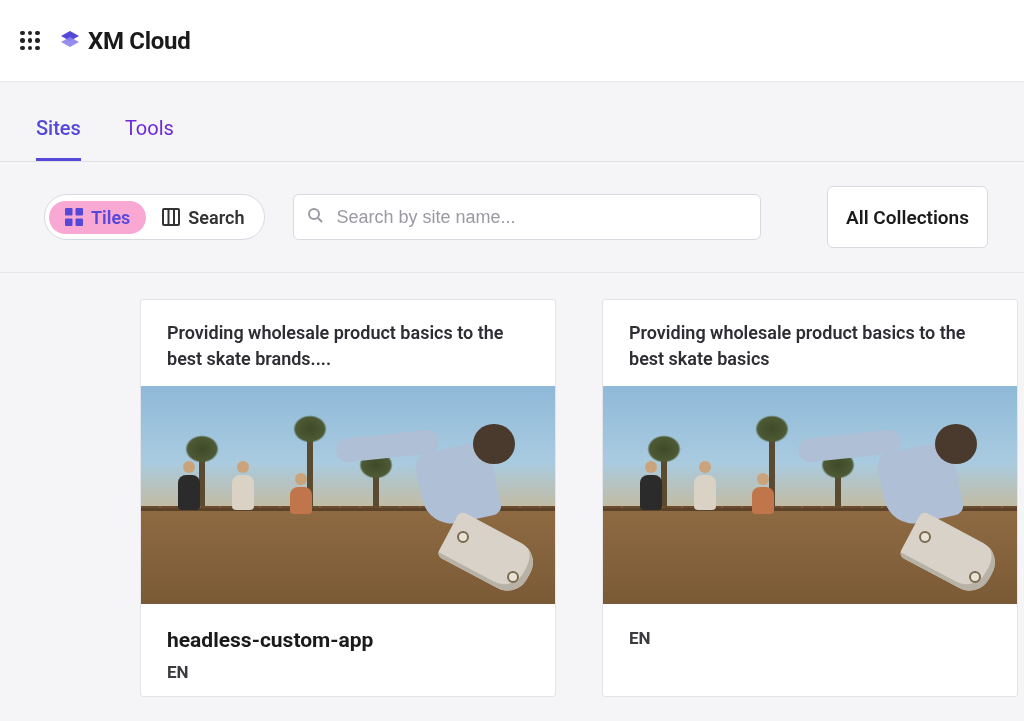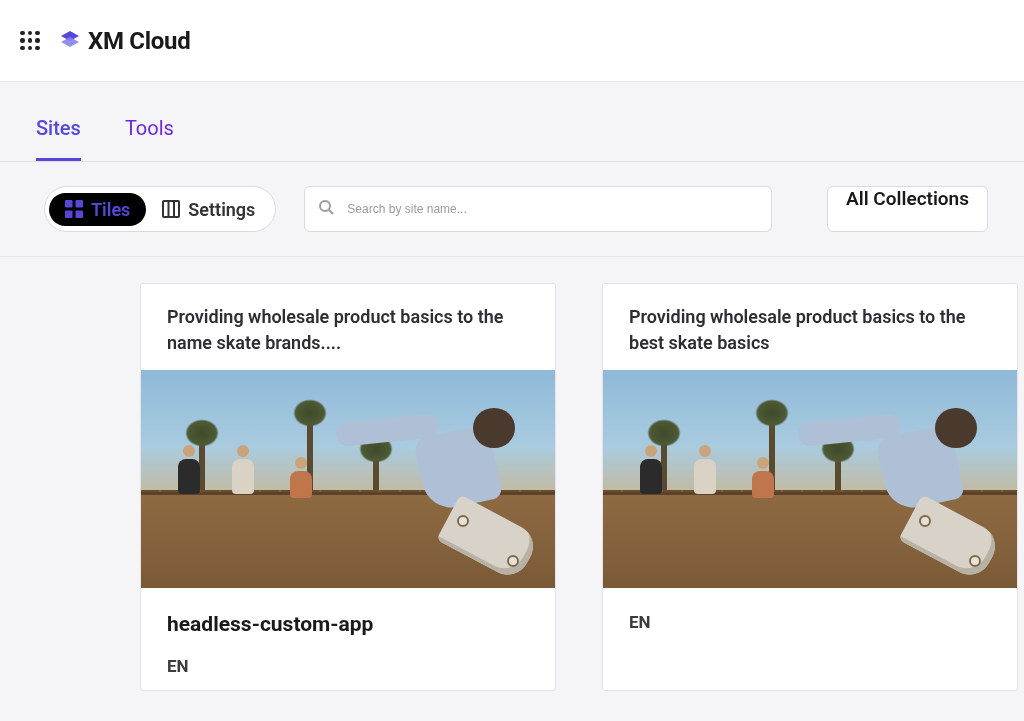--- a/index.html
+++ b/index.html
@@ -90,57 +90,57 @@
     align-items:center;
     gap:8px;
     font-size:18px;
     font-weight:600;
     padding:6px 16px;
     border-radius:20px;
     cursor:pointer;
     color:#333;
   }
   .view-btn.active {
-    background:#000000;
+    background:#f9a8d4;
     color:#5548d9;
   }
   .view-btn .vicon { display:flex; }
 
   .search-wrap {
     flex: 0 0 auto;
     width: 468px;
     position:relative;
   }
   .search-input {
     width:100%;
     height:46px;
     border:1px solid #d9d9e0;
     border-radius:6px;
     padding:0 14px 0 42px;
-    font-size:12px;
+    font-size:18px;
     color:#555;
     background:#fff;
   }
   .search-input::placeholder { color:#9a9aa2; }
   .search-icon {
     position:absolute; left:14px; top:50%; transform:translateY(-50%);
     color:#9a9aa2;
   }
 
   .collections-btn {
     margin-left:auto;
-    height:46px;
+    height:62px;
     background:#fff;
     border:1px solid #d9d9e0;
     border-radius:6px;
     padding:0 18px;
     font-size:19px;
     font-weight:600;
     display:flex;
-    align-items:flex-start;
+    align-items:center;
     cursor:pointer;
   }
 
   
   .grid {
     display:flex;
     gap:46px;
     padding:26px 0 0 140px;
   }
   .card {
@@ -223,21 +223,21 @@
   .o1{left:9%;} .o2{left:22%;} .o2 .b{background:#d9d2c5;}
   .o3{left:36%; height:44px;} .o3 .b{background:#c1754b;}
 
   .card-meta {
     padding:24px 26px 14px 26px;
   }
   .card-title {
     font-size:21px;
     font-weight:700;
     color:#1a1a1a;
-    margin-bottom:20px;
+    margin-bottom:10px;
   }
   .card-lang {
     font-size:17px;
     color:#3b3b40;
     font-weight:bold;
   }
 </style>
 </head>
 <body>
 
@@ -283,21 +283,21 @@
       <span>Tiles</span>
     </div>
     <div class="view-btn">
       <span class="vicon">
         <svg width="18" height="18" viewBox="0 0 18 18" fill="none" stroke="#333" stroke-width="2">
             <rect x="1" y="1" width="16" height="16" rx="1"></rect>
             <line x1="6.5" y1="1" x2="6.5" y2="17"></line>
             <line x1="12" y1="1" x2="12" y2="17"></line>
           </svg>
       </span>
-      <span>Settings</span>
+      <span>Search</span>
     </div>
   </div>
 
   <div class="search-wrap">
     <span class="search-icon">
       <svg width="16" height="16" viewBox="0 0 16 16" fill="none" stroke="#9a9aa2" stroke-width="2">
           <circle cx="7" cy="7" r="5"></circle>
           <line x1="11" y1="11" x2="15" y2="15"></line>
         </svg>
     </span>
@@ -305,21 +305,21 @@
   </div>
 
   <div class="collections-btn">
     <span>All Collections</span>
   </div>
 </div>
 
 <div class="grid">
 
   <div class="card">
-    <div class="card-desc">Providing wholesale product basics to the name skate brands....</div>
+    <div class="card-desc">Providing wholesale product basics to the best skate brands....</div>
     <div class="card-img">
       <div class="palm p1"></div>
         <div class="palm p2"></div>
         <div class="palm p3"></div>
       <div class="rail"></div>
         <div class="ramp"></div>
       <div class="onlooker o1">
           <div class="h"></div>
           <div class="b"></div>
         </div>

